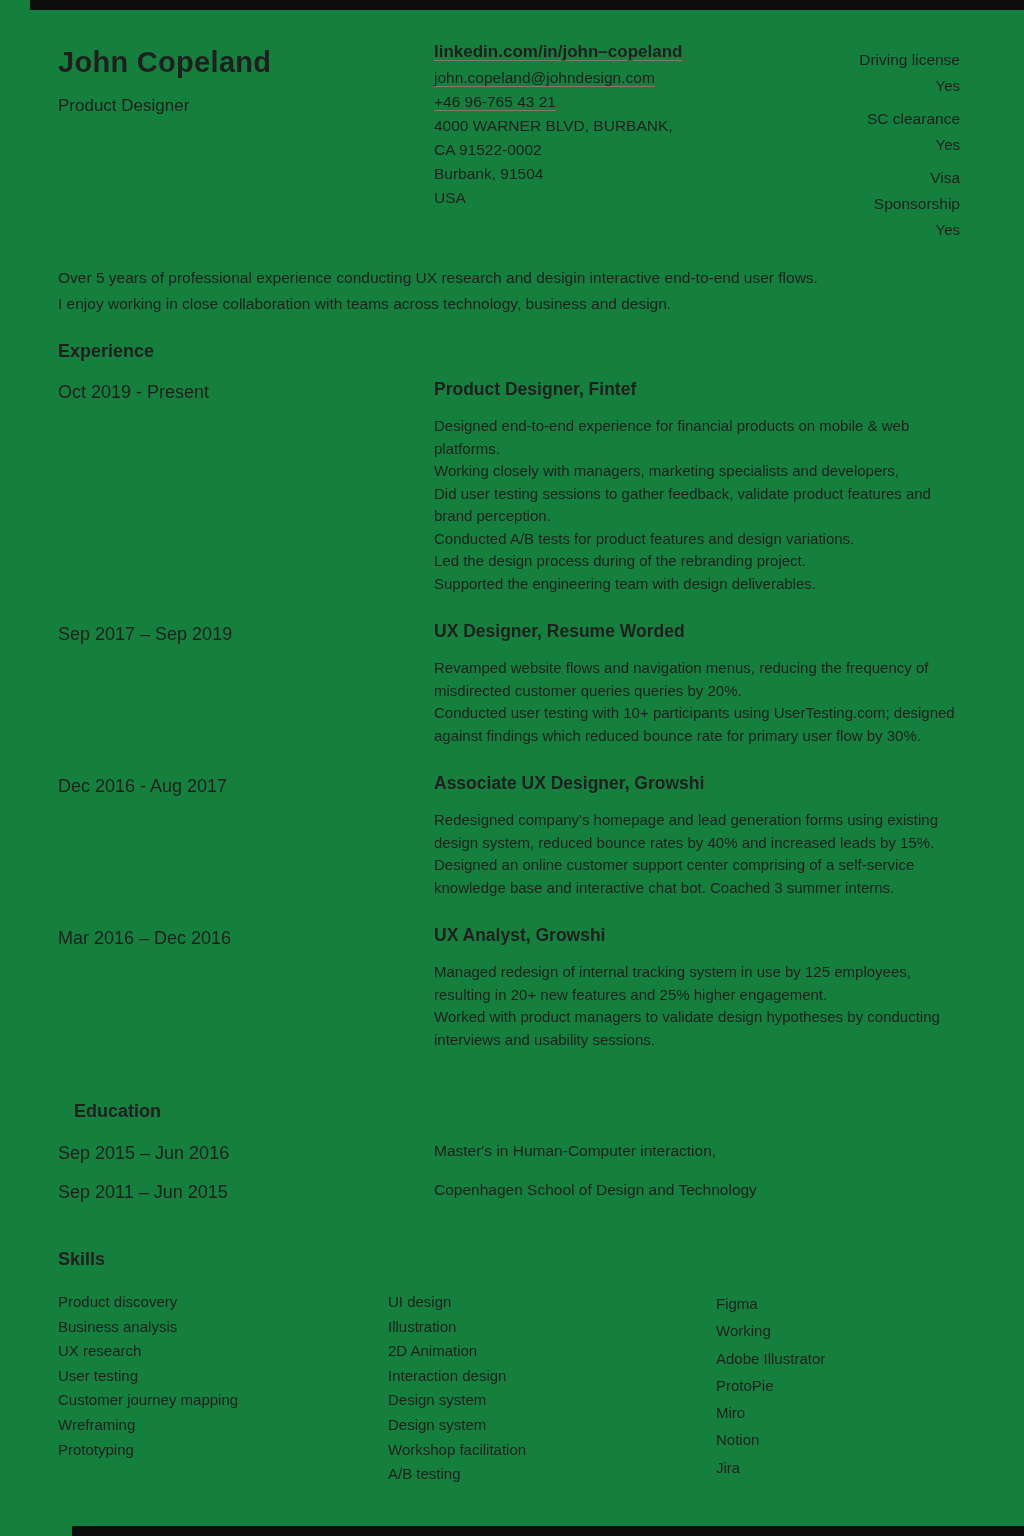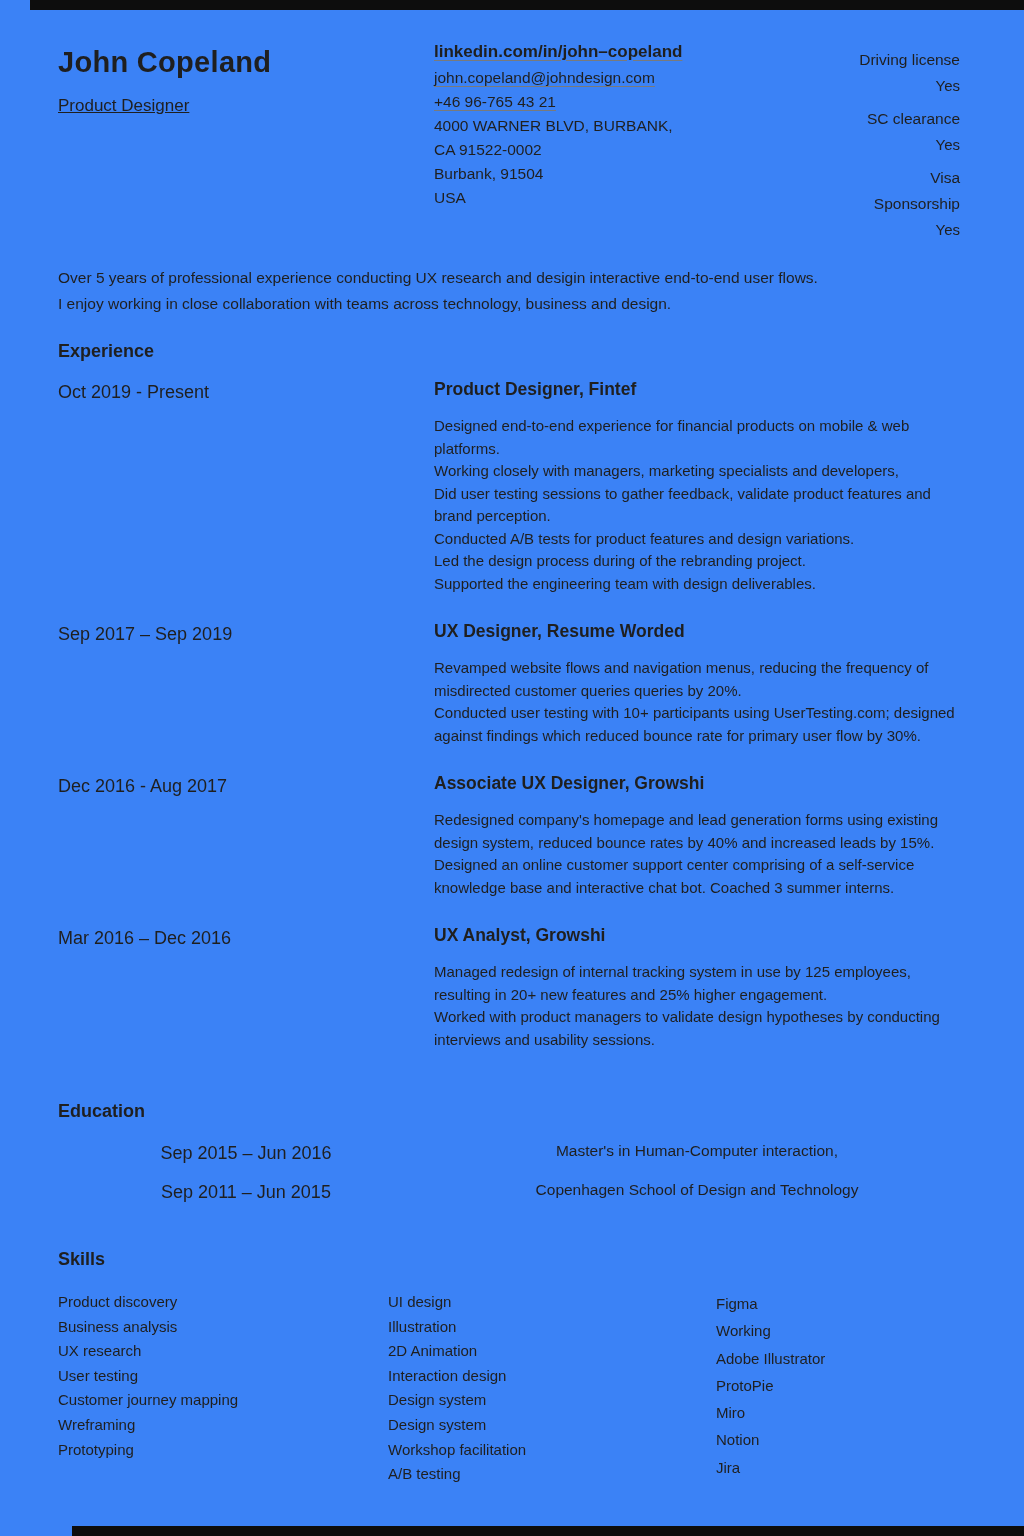--- a/index.html
+++ b/index.html
@@ -1,52 +1,52 @@
 <!DOCTYPE html>
 <html><head>
 <meta charset="utf-8">
 <style>
   * { margin:0; padding:0; box-sizing:border-box; }
   html,body { background:#ffffff; }
   body { font-family:"Liberation Sans", sans-serif; color:#1f1f1f; }
-  .page { position:relative; width:1024px; height:1536px; background:#3b82f6; overflow:hidden;
+  .page { position:relative; width:1024px; height:1536px; background:#15803d; overflow:hidden;
           padding:38px 64px 0 58px; }
   .edge-bar { position:absolute; background:#0d0d0d; height:10px; }
   .edge-bar.top { top:0; left:30px; right:0; }
   .edge-bar.bottom { bottom:0; left:72px; right:0; }
 
   
   .header { display:grid; grid-template-columns:376px 406px 1fr; align-items:start; }
   .person-name { font-size:29px; font-weight:bold; letter-spacing:.3px; margin-top:8px; }
-  .person-title { font-size:17px; margin-top:17px;text-decoration:underline; }
+  .person-title { font-size:17px; margin-top:17px; }
   .contact-line { font-size:15.5px; line-height:24px; }
   .contact-link { display:inline-block; text-decoration:underline; text-decoration-color:#7a7a7a; text-underline-offset:3px; cursor:pointer; }
   .contact-line.linkedin-row { line-height:28px; }
   .contact-line.linkedin-row .contact-link { font-weight:bold; font-size:17px; }
   .meta-block { padding-top:9px; }
   .meta-group { margin-bottom:8px;text-align:right; }
   .meta-label { font-size:15.5px; line-height:26px; }
   .meta-value { font-size:15px; line-height:25px; }
 
   
   .summary { margin-top:15px; font-size:15.5px; line-height:25.5px; white-space:pre-line; max-width:905px; }
 
   
   .section-heading { font-size:18px; font-weight:bold; }
   .xp-heading { margin:25px 0 17px; }
-  .edu-heading { margin:50px 0 18px; }
+  .edu-heading { margin:50px 16px 18px; }
   .skills-heading { margin:46px 0 18px; }
 
   .split-row { display:grid; grid-template-columns:376px 1fr; }
   .xp-row { margin-bottom:26px; }
   .xp-dates, .edu-dates { font-size:18px; padding-top:3px; }
   .xp-title { font-size:17.5px; font-weight:bold; }
   .xp-body { margin-top:15px; font-size:15px; line-height:22.5px; white-space:pre-line; }
 
-  .edu-row { margin-bottom:15px;text-align:center; }
+  .edu-row { margin-bottom:15px; }
   .edu-text { font-size:15.5px; line-height:21px; }
 
   
   .skills-grid { display:grid; grid-template-columns:330px 328px 1fr; align-items:start;margin-top:20px; }
   .skill-item { font-size:15px; line-height:24.6px; }
   .skill-col-3 .skill-item { line-height:27.3px; }
 </style>
 </head>
 <body>
 

